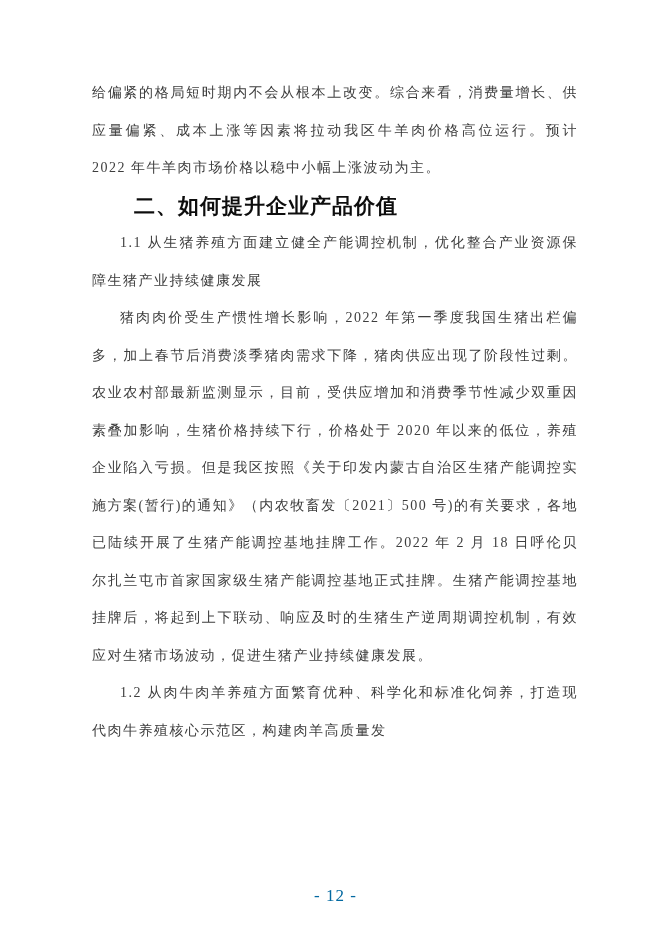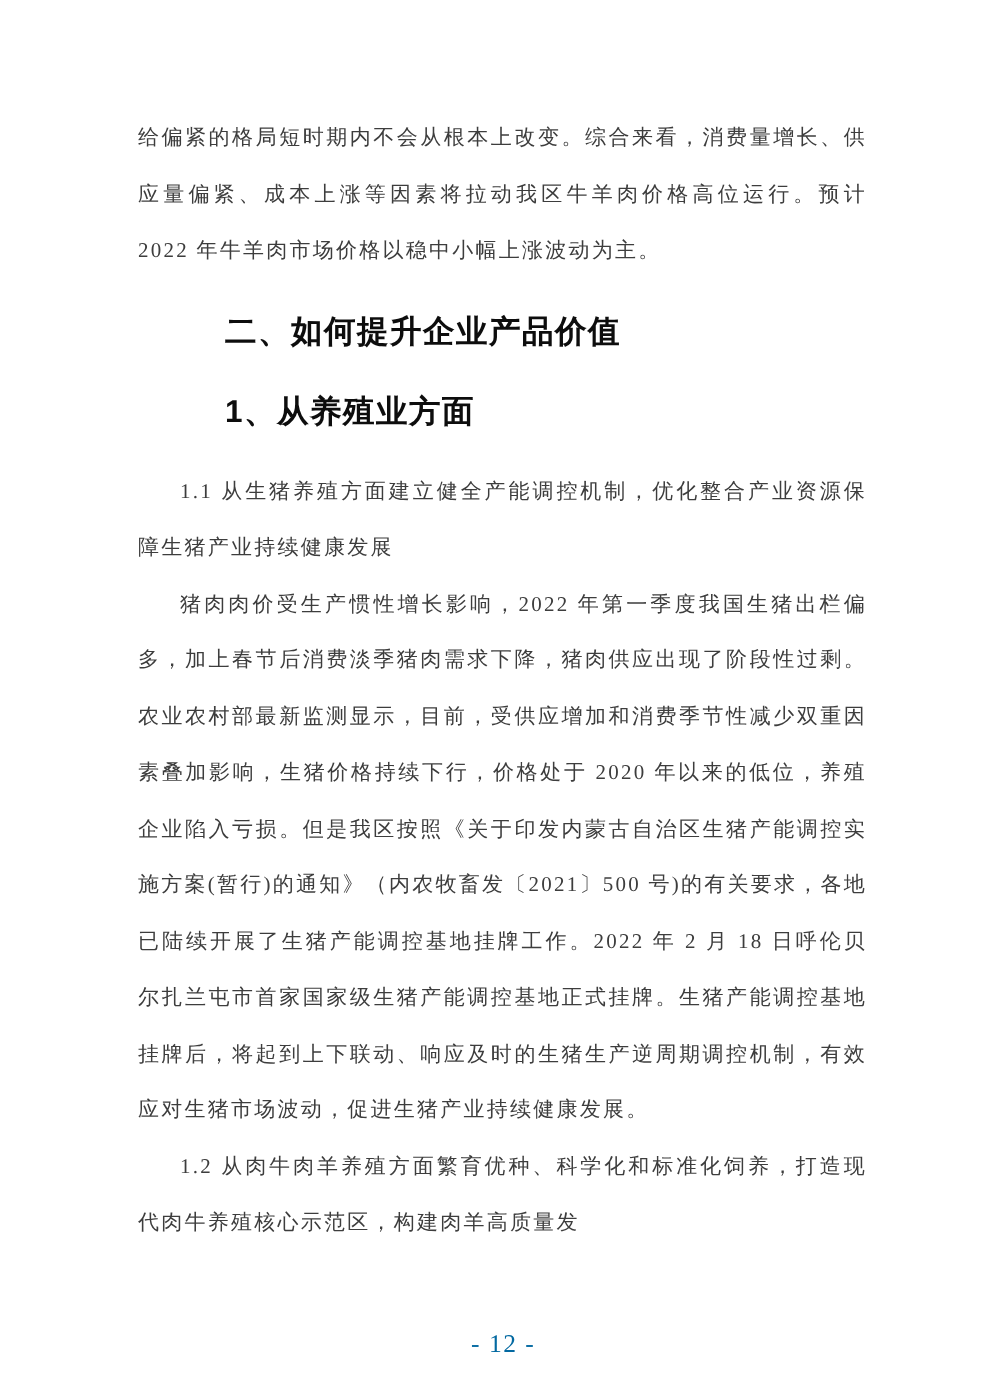--- a/index.html
+++ b/index.html
@@ -29,21 +29,21 @@
     letter-spacing: 1.5px;
     color: #3d3d3d;
     text-align: justify;
     font-family: "Liberation Serif", "DejaVu Serif", serif;
     font-weight: 400;
   }
   .body-para.indent {
     text-indent: 2em;
   }
   .heading-1, .heading-2 {
-    margin: 16px;
+    margin: 0;
     font-size: 21px;
     line-height: 37.5px;
     letter-spacing: 1px;
     color: #0d0d0d;
     font-weight: 700;
     text-indent: 2em;
     font-family: "Liberation Sans", "DejaVu Sans", sans-serif;
   }
   .footer {
     position: absolute;
@@ -57,19 +57,18 @@
     font-family: "Liberation Serif", "DejaVu Serif", serif;
   }
 </style>
 </head>
 <body>
 
 <div class="page">
   <div class="content">
     <p class="body-para">给偏紧的格局短时期内不会从根本上改变。综合来看，消费量增长、供应量偏紧、成本上涨等因素将拉动我区牛羊肉价格高位运行。预计 2022 年牛羊肉市场价格以稳中小幅上涨波动为主。</p>
     <h2 class="heading-1">二、如何提升企业产品价值</h2>
-    <h3 class="heading-2">1、从养殖业方面</h3>
     <p class="body-para indent">1.1 从生猪养殖方面建立健全产能调控机制，优化整合产业资源保障生猪产业持续健康发展</p>
     <p class="body-para indent">猪肉肉价受生产惯性增长影响，2022 年第一季度我国生猪出栏偏多，加上春节后消费淡季猪肉需求下降，猪肉供应出现了阶段性过剩。农业农村部最新监测显示，目前，受供应增加和消费季节性减少双重因素叠加影响，生猪价格持续下行，价格处于 2020 年以来的低位，养殖企业陷入亏损。但是我区按照《关于印发内蒙古自治区生猪产能调控实施方案(暂行)的通知》（内农牧畜发〔2021〕500 号)的有关要求，各地已陆续开展了生猪产能调控基地挂牌工作。2022 年 2 月 18 日呼伦贝尔扎兰屯市首家国家级生猪产能调控基地正式挂牌。生猪产能调控基地挂牌后，将起到上下联动、响应及时的生猪生产逆周期调控机制，有效应对生猪市场波动，促进生猪产业持续健康发展。</p>
     <p class="body-para indent">1.2 从肉牛肉羊养殖方面繁育优种、科学化和标准化饲养，打造现代肉牛养殖核心示范区，构建肉羊高质量发</p>
   </div>
   <div class="footer">- 12 -</div>
 </div>
 
 </body></html>

